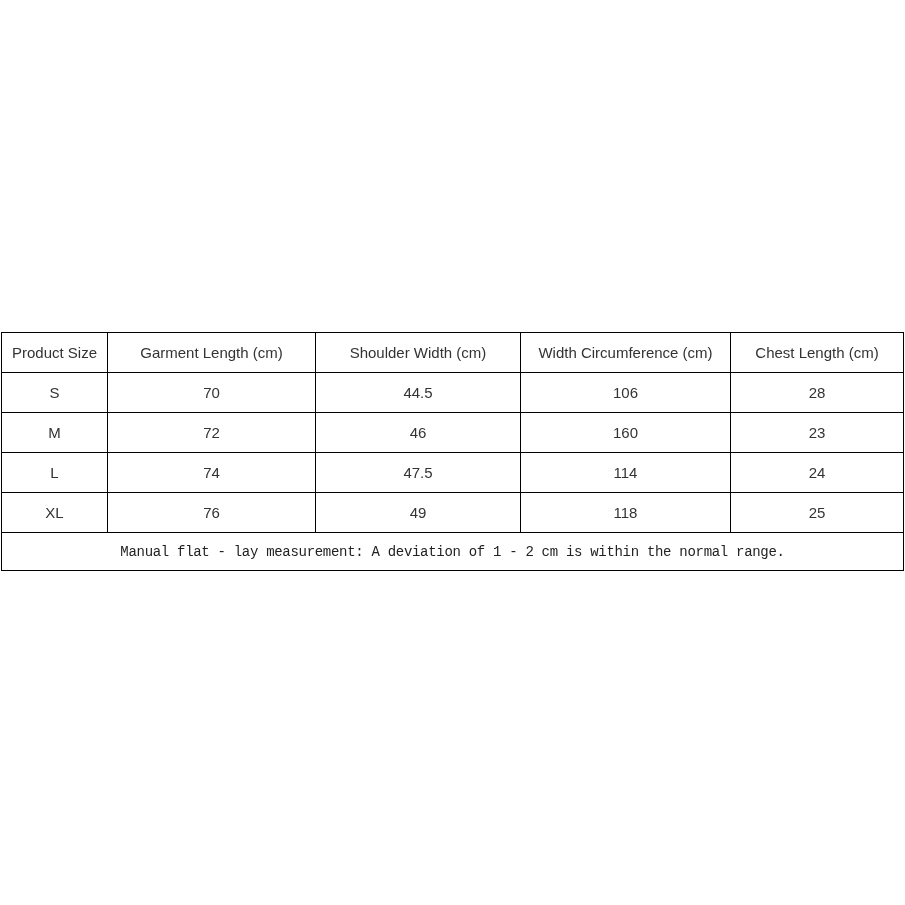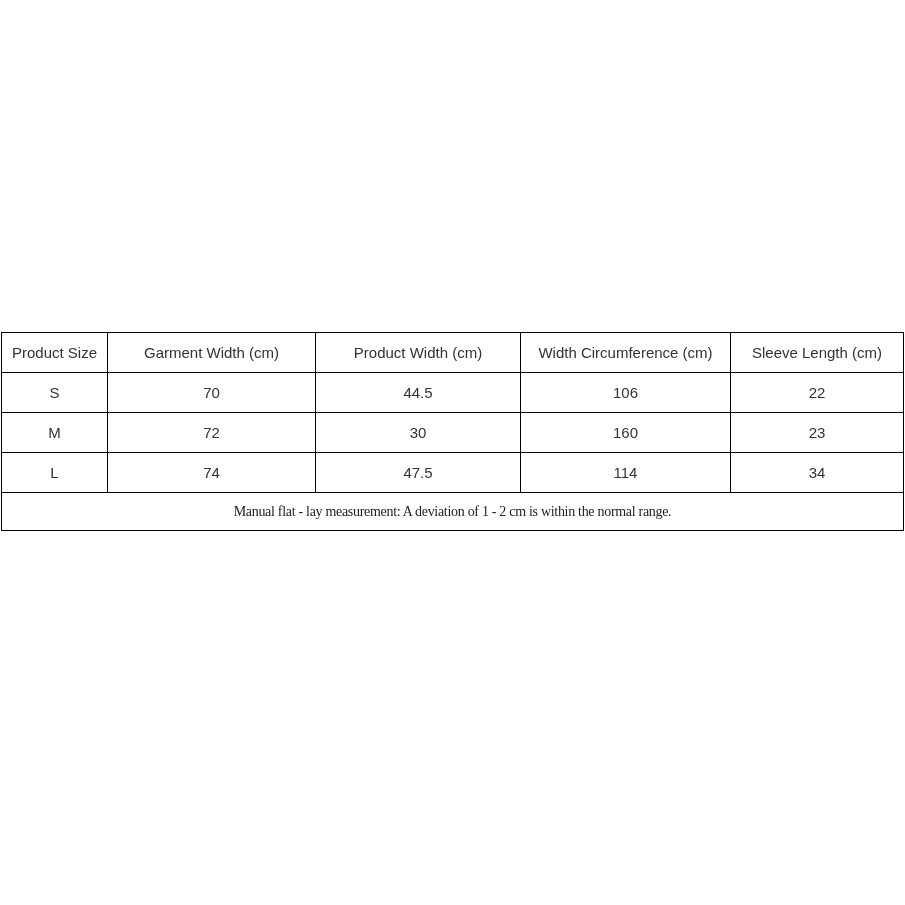--- a/index.html
+++ b/index.html
@@ -36,21 +36,21 @@
     font-weight: 400;
     color: #333333;
     background: #ffffff;
     overflow: hidden;
     white-space: nowrap;
   }
   table.size-table thead th { height: 40px; }
   table.size-table tbody td { height: 40px; }
   table.size-table td.note-cell {
     height: 38px;
-    font-family: Liberation Serif, serif;
+    font-family: Liberation Mono, monospace;
     font-size: 14px;
     color: #222222;
     letter-spacing: -0.3px;
   }
 </style>
 </head>
 <body>
 
 <div class="page">
   <div class="size-table-wrap">
@@ -58,47 +58,54 @@
       <colgroup>
         <col style="width:106px">
         <col style="width:208px">
         <col style="width:205px">
         <col style="width:210px">
         <col style="width:173px">
       </colgroup>
       <thead>
         <tr>
           <th>Product Size</th>
-          <th>Garment Width (cm)</th>
-          <th>Product Width (cm)</th>
+          <th>Garment Length (cm)</th>
+          <th>Shoulder Width (cm)</th>
           <th>Width Circumference (cm)</th>
-          <th>Sleeve Length (cm)</th>
+          <th>Chest Length (cm)</th>
         </tr>
       </thead>
       <tbody>
         <tr>
           <td>S</td>
           <td>70</td>
           <td>44.5</td>
           <td>106</td>
-          <td>22</td>
+          <td>28</td>
         </tr>
         <tr>
           <td>M</td>
           <td>72</td>
-          <td>30</td>
+          <td>46</td>
           <td>160</td>
           <td>23</td>
         </tr>
         <tr>
           <td>L</td>
           <td>74</td>
           <td>47.5</td>
           <td>114</td>
-          <td>34</td>
+          <td>24</td>
+        </tr>
+        <tr>
+          <td>XL</td>
+          <td>76</td>
+          <td>49</td>
+          <td>118</td>
+          <td>25</td>
         </tr>
         <tr>
           <td class="note-cell" colspan="5">Manual flat - lay measurement: A deviation of 1 - 2 cm is within the normal range.</td>
         </tr>
       </tbody>
     </table>
   </div>
 </div>
 
 </body></html>

